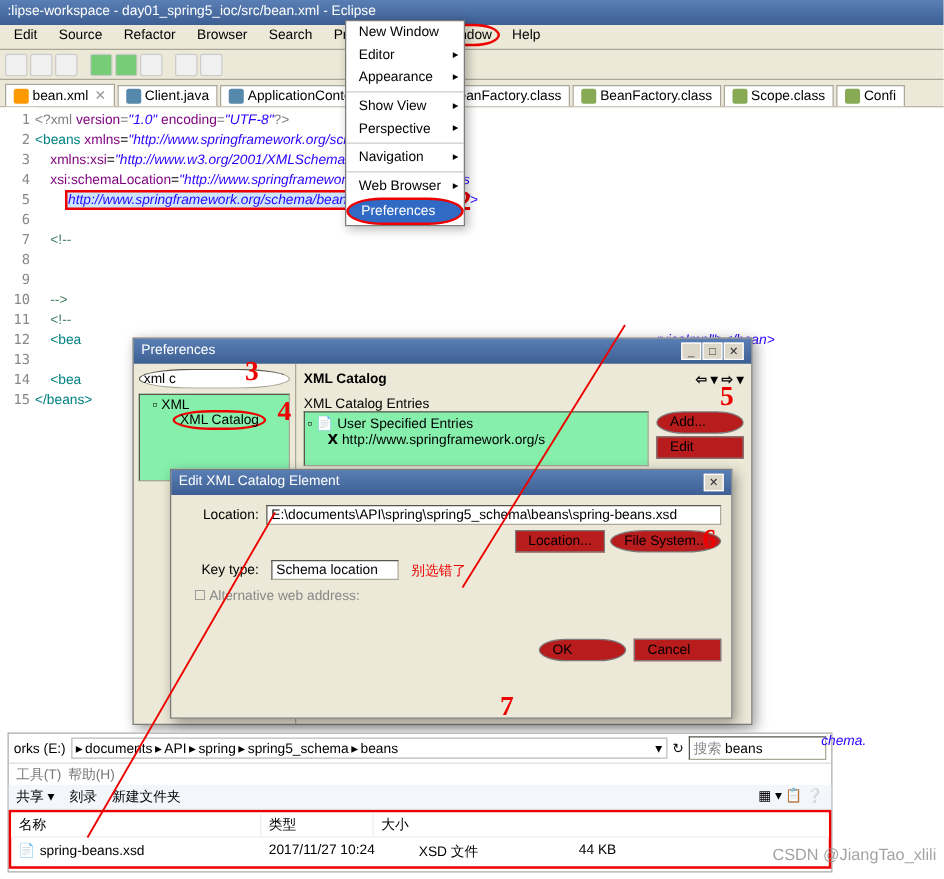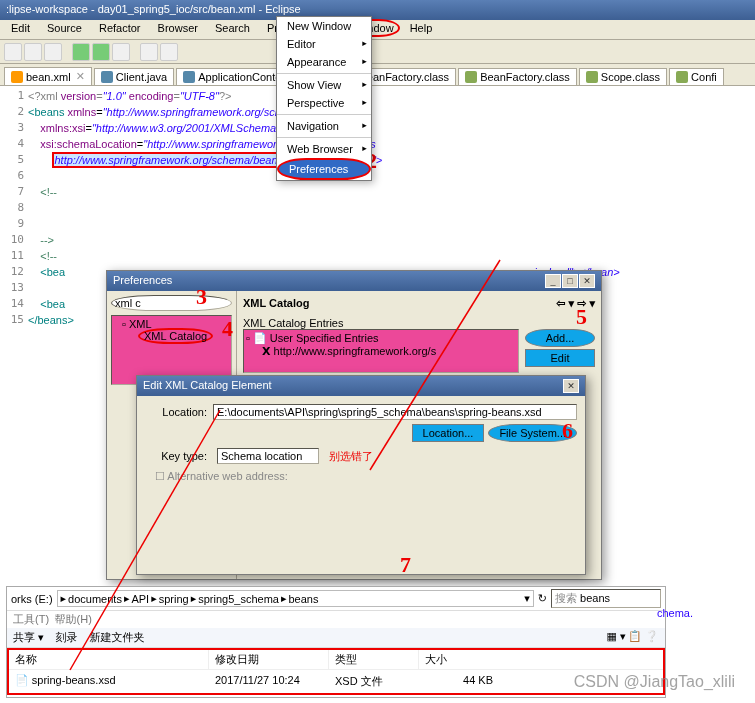--- a/index.html
+++ b/index.html
@@ -28,27 +28,27 @@
 .dropdown .mi { padding: 3px 18px 3px 10px; position: relative; }
 .dropdown .mi.sub::after { content: "▸"; position: absolute; right: 4px; font-size: 9px; }
 .dropdown .sep { height: 1px; background: #ccc; margin: 2px 0; }
 .dropdown .mi.sel { background: #316ac5; color: #fff; }
 
 
 .dlg { position: absolute; background: #ece9d8; border: 1px solid #7b7b7b; box-shadow: 3px 3px 10px rgba(0,0,0,.4); }
 .dlg-title { background: linear-gradient(#5a7fb5,#3d5f93); color: #fff; padding: 3px 6px; font-size: 11px; display: flex; justify-content: space-between; }
 .dlg-title .ctl { display: flex; gap: 1px; }
 .dlg-title .ctl span { width: 16px; height: 14px; background: #dcd7c8; border: 1px solid #fff; text-align: center; line-height: 12px; font-size: 9px; color: #333; }
-.btn { background: #0ea5e9; border: 1px solid #7b7b7b; padding: 2px 10px; min-width: 60px; text-align: center; }
+.btn { background: #b91c1c; border: 1px solid #7b7b7b; padding: 2px 10px; min-width: 60px; text-align: left; }
 .fld { background: #fff; border: 1px inset #aca899; padding: 1px 3px; }
-.tree { background: #ec4899; border: 1px inset #aca899; padding: 2px; }
+.tree { background: #86efac; border: 1px inset #aca899; padding: 2px; }
 
 
 .browser { position: absolute; background: #fff; border: 1px solid #aaa; }
-.watermark { position: absolute; bottom: 12px; right: 20px; color: rgba(140,140,140,.8); font-size: 16px; }
+.watermark { position: absolute; bottom: 12px; right: 6px; color: rgba(140,140,140,.8); font-size: 13px; }
 </style>
 </head>
 <body>
 
 <div class="titlebar">
   <span>:lipse-workspace - day01_spring5_ioc/src/bean.xml - Eclipse</span>
 </div>
 
 <div class="menubar">
   <span>Edit</span>
@@ -196,47 +196,50 @@
       <div class="btn red-oval" style="border-radius:50%/80%">File System...</div>
     </div>
     <div style="display:flex; gap:10px; align-items:center; margin-top:6px;">
       <span style="width:62px; text-align:right">Key type:</span>
       <div class="fld red-box" style="width:102px">Schema location</div>
       <span style="color:#e00">别选错了</span>
     </div>
     <div style="margin-top:6px; color:#888; padding-left:10px;">
       <span>☐</span> <span>Alternative web address:</span>
     </div>
+    <div style="display:flex; justify-content:flex-end; gap:6px; margin-top:28px;">
+      <div class="btn red-oval" style="border-radius:50%/80%; min-width:70px">OK</div>
+      <div class="btn" style="min-width:70px">Cancel</div>
+    </div>
   </div>
 </div>
 
 <div class="browser" style="top:586px; left:6px; width:660px; height:112px;">
   <div style="display:flex; border-bottom:1px solid #ddd; padding:2px 4px; align-items:center; gap:4px;">
     <span>orks (E:)</span>
     <div class="red-box" style="flex:1; display:flex; align-items:center; gap:2px; background:#fff; border:1px solid #bbb; padding:1px 3px;">
       ▸ <span>documents</span> ▸ <span>API</span> ▸ <span>spring</span> ▸ <span>spring5_schema</span> ▸ <span>beans</span>
       <span style="margin-left:auto">▾</span>
     </div>
     <span>↻</span>
     <div class="fld" style="width:110px"><span style="color:#888">搜索</span> <span>beans</span></div>
-    <span style="position:absolute; right:-28px; top:20px; color:#2a00ff; ">chema.</span>
+    <span style="position:absolute; right:-28px; top:0; color:#2a00ff; font-style:italic">chema.</span>
   </div>
   <div style="padding:1px 6px; color:#777; font-size:10px;">
     <span>工具(T)</span>&nbsp;&nbsp;<span>帮助(H)</span>
   </div>
   <div style="display:flex; gap:12px; padding:2px 6px; border-bottom:1px solid #ddd; background:#f3f6fb;">
     <span>共享 ▾</span>
     <span>刻录</span>
     <span>新建文件夹</span>
     <span style="margin-left:auto">▦ ▾ 📋 ❔</span>
   </div>
   <div class="red-box" style="border-width:2px; margin:0;">
     <div style="display:flex; border-bottom:1px solid #eee; background:#fff;">
       <div style="width:200px; padding:2px 6px; border-right:1px solid #eee">名称</div>
-      <div style="width:120px; padding:2px 6px; border-right:1px solid #eee">修改日期</div>
       <div style="width:90px; padding:2px 6px; border-right:1px solid #eee">类型</div>
       <div style="width:80px; padding:2px 6px">大小</div>
     </div>
     <div style="display:flex;">
       <div style="width:200px; padding:4px 6px">📄 <span>spring-beans.xsd</span></div>
       <div style="width:120px; padding:4px 6px">2017/11/27 10:24</div>
       <div style="width:90px; padding:4px 6px">XSD 文件</div>
       <div style="width:80px; padding:4px 6px; text-align:right">44 KB</div>
     </div>
   </div>

